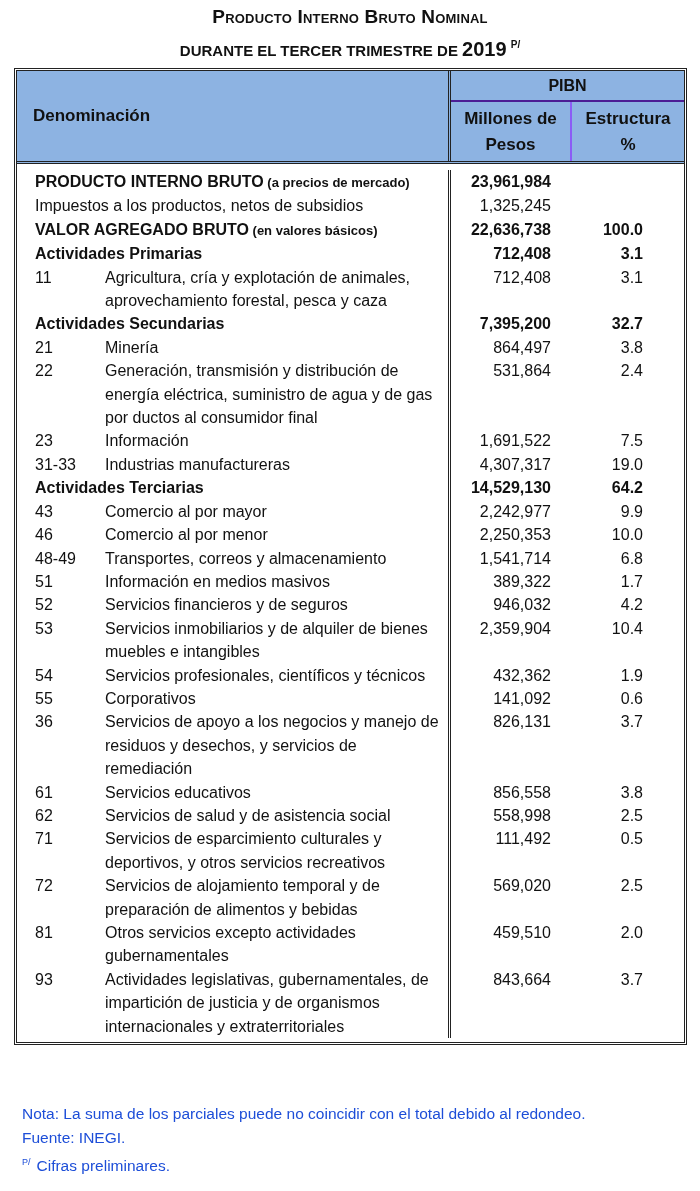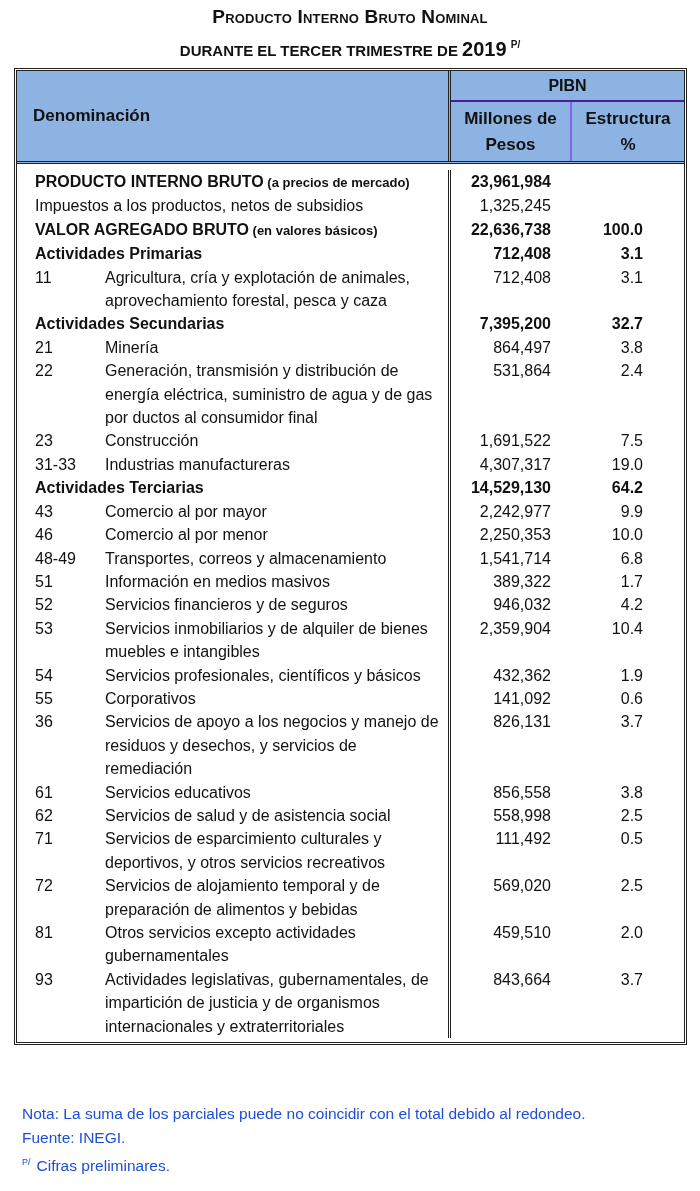--- a/index.html
+++ b/index.html
@@ -139,21 +139,21 @@
         <div class="left">
           <div class="code">22</div>
           <div class="desc"><span>Generación, transmisión y distribución de energía eléctrica, suministro de  agua y de gas por ductos al consumidor final</span></div>
         </div>
         <div class="val">531,864</div>
         <div class="pct">2.4</div>
       </div>
       <div class="row">
         <div class="left">
           <div class="code">23</div>
-          <div class="desc"><span>Construcción</span></div>
+          <div class="desc"><span>Información</span></div>
         </div>
         <div class="val">1,691,522</div>
         <div class="pct">7.5</div>
       </div>
       <div class="row">
         <div class="left">
           <div class="code">31-33</div>
           <div class="desc"><span>Industrias manufactureras</span></div>
         </div>
         <div class="val">4,307,317</div>
@@ -210,21 +210,21 @@
         <div class="left">
           <div class="code">53</div>
           <div class="desc"><span>Servicios inmobiliarios y de alquiler de bienes muebles e intangibles</span></div>
         </div>
         <div class="val">2,359,904</div>
         <div class="pct">10.4</div>
       </div>
       <div class="row">
         <div class="left">
           <div class="code">54</div>
-          <div class="desc"><span>Servicios profesionales, científicos y básicos</span></div>
+          <div class="desc"><span>Servicios profesionales, científicos y técnicos</span></div>
         </div>
         <div class="val">432,362</div>
         <div class="pct">1.9</div>
       </div>
       <div class="row">
         <div class="left">
           <div class="code">55</div>
           <div class="desc"><span>Corporativos</span></div>
         </div>
         <div class="val">141,092</div>

